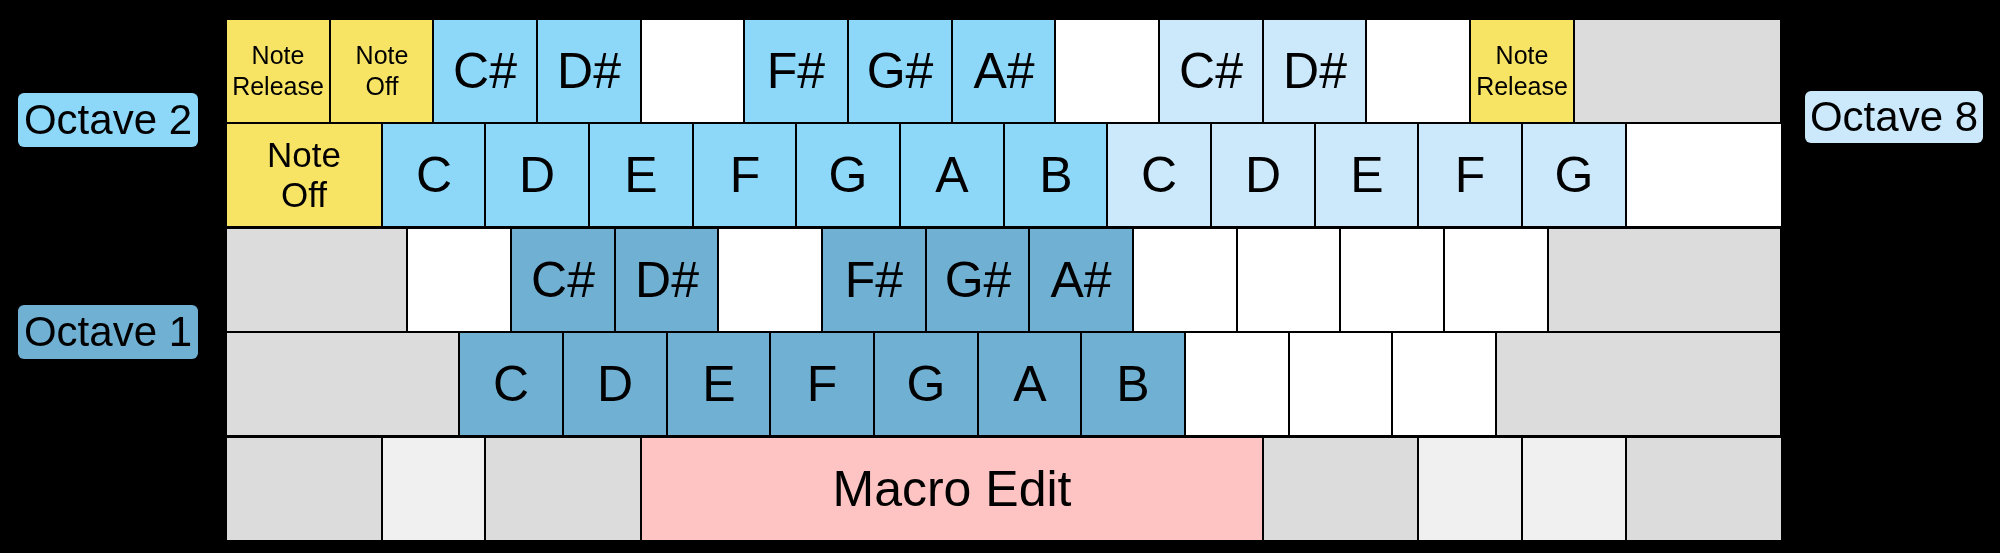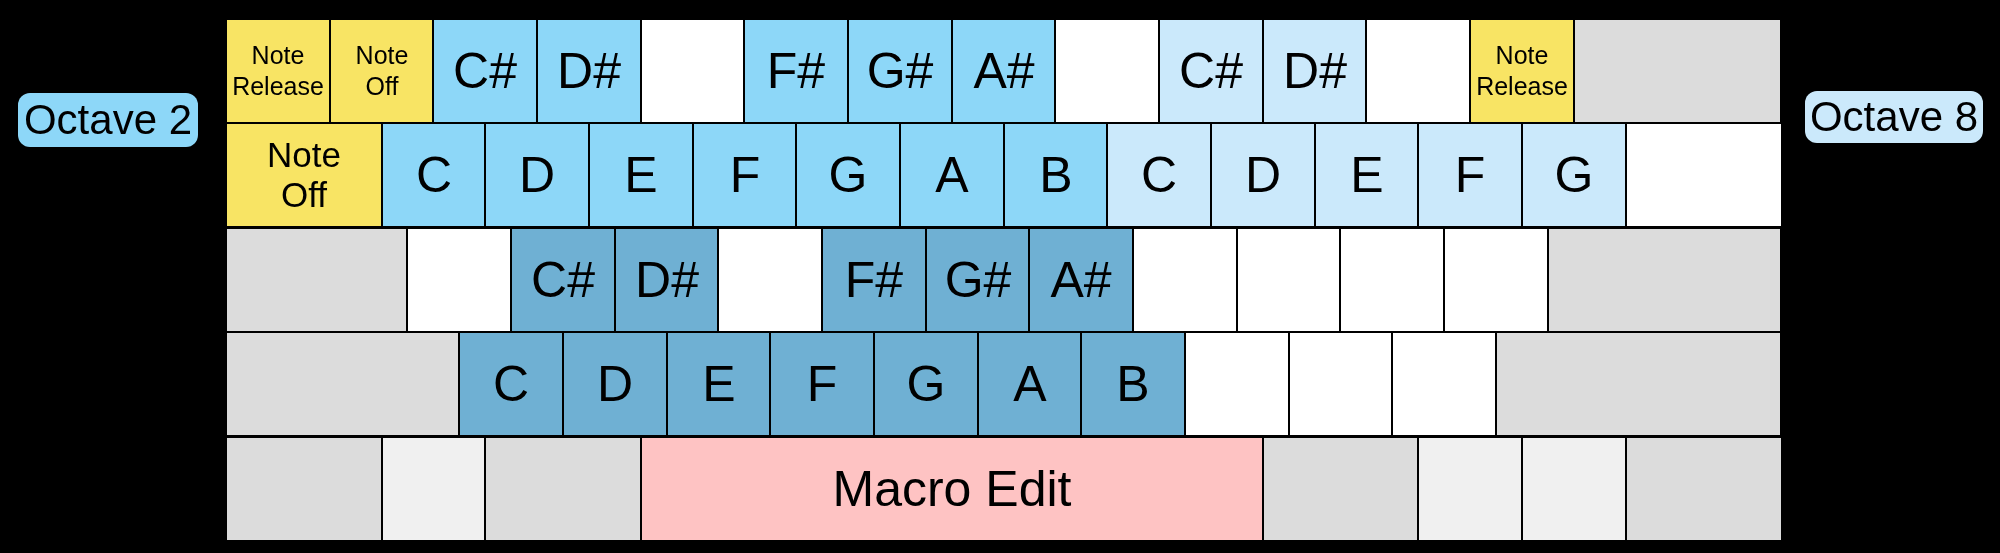--- a/index.html
+++ b/index.html
@@ -26,21 +26,21 @@
     white-space: pre-line;
     color: #000000;
     overflow: hidden;
   }
   .sz-lg { font-size: 50px; line-height: 1.0; }
   .sz-md { font-size: 35px; line-height: 1.15; }
   .sz-sm { font-size: 25px; line-height: 1.25; }
   .pill {
     position: absolute;
     box-sizing: border-box;
-    border-radius: 12px;
+    border-radius: 6px;
     display: flex;
     align-items: center;
     justify-content: center;
     font-size: 42px;
     color: #000000;
     white-space: nowrap;
   }
 </style>
 </head>
 <body>
@@ -107,14 +107,15 @@
       <div class="key sz-lg" style="left: 225px; top: 436px; width: 158px; height: 106px; background: rgb(220, 220, 220); border-color: rgb(0, 0, 0); color: rgb(0, 0, 0);"></div>
       <div class="key sz-lg" style="left: 381px; top: 436px; width: 106px; height: 106px; background: rgb(240, 240, 240); border-color: rgb(0, 0, 0); color: rgb(0, 0, 0);"></div>
       <div class="key sz-lg" style="left: 484px; top: 436px; width: 158px; height: 106px; background: rgb(220, 220, 220); border-color: rgb(0, 0, 0); color: rgb(0, 0, 0);"></div>
       <div class="key sz-lg" style="left: 640px; top: 436px; width: 624px; height: 106px; background: rgb(254, 195, 195); border-color: rgb(0, 0, 0); color: rgb(0, 0, 0);">Macro Edit</div>
       <div class="key sz-lg" style="left: 1262px; top: 436px; width: 158px; height: 106px; background: rgb(220, 220, 220); border-color: rgb(0, 0, 0); color: rgb(0, 0, 0);"></div>
       <div class="key sz-lg" style="left: 1417px; top: 436px; width: 106px; height: 106px; background: rgb(240, 240, 240); border-color: rgb(0, 0, 0); color: rgb(0, 0, 0);"></div>
       <div class="key sz-lg" style="left: 1521px; top: 436px; width: 106px; height: 106px; background: rgb(240, 240, 240); border-color: rgb(0, 0, 0); color: rgb(0, 0, 0);"></div>
       <div class="key sz-lg" style="left: 1625px; top: 436px; width: 158px; height: 106px; background: rgb(220, 220, 220); border-color: rgb(0, 0, 0); color: rgb(0, 0, 0);"></div>
     </div>
   <div class="pill" id="pill-0" style="left: 18px; top: 93px; width: 180px; height: 54px; background: rgb(141, 215, 248);">Octave 2</div>
+  <div class="pill" id="pill-1" style="left: 18px; top: 305px; width: 180px; height: 54px; background: rgb(111, 176, 211);">Octave 1</div>
   <div class="pill" id="pill-2" style="left: 1805px; top: 91px; width: 178px; height: 52px; background: rgb(203, 233, 251);">Octave 8</div>
 </div>
 
 </body></html>

